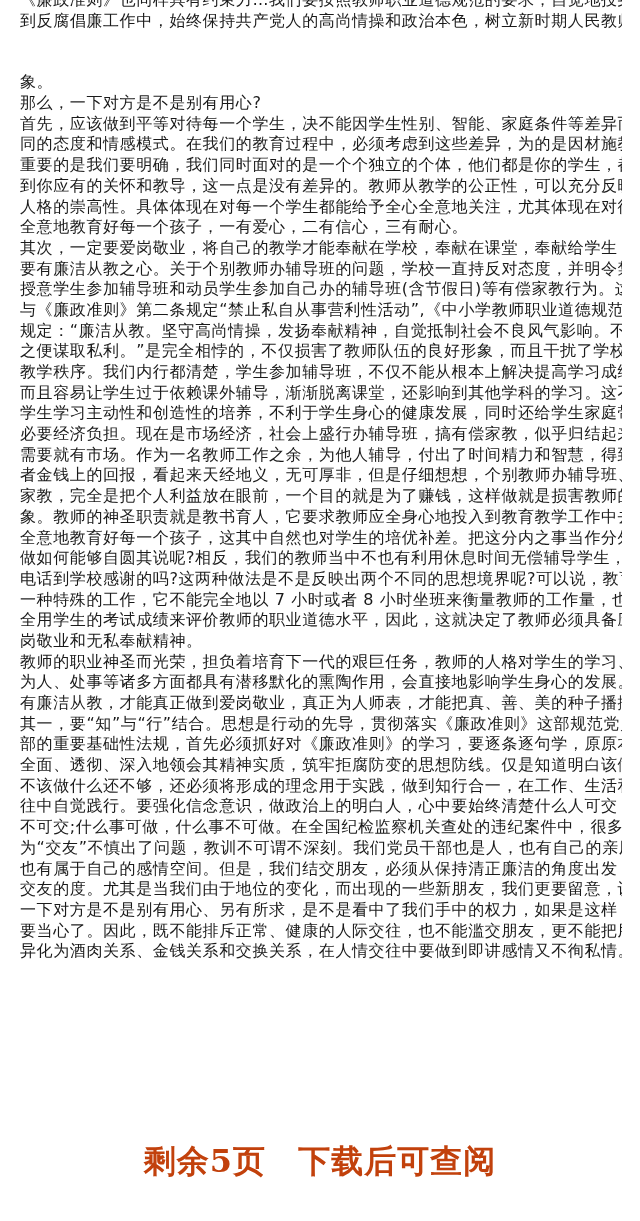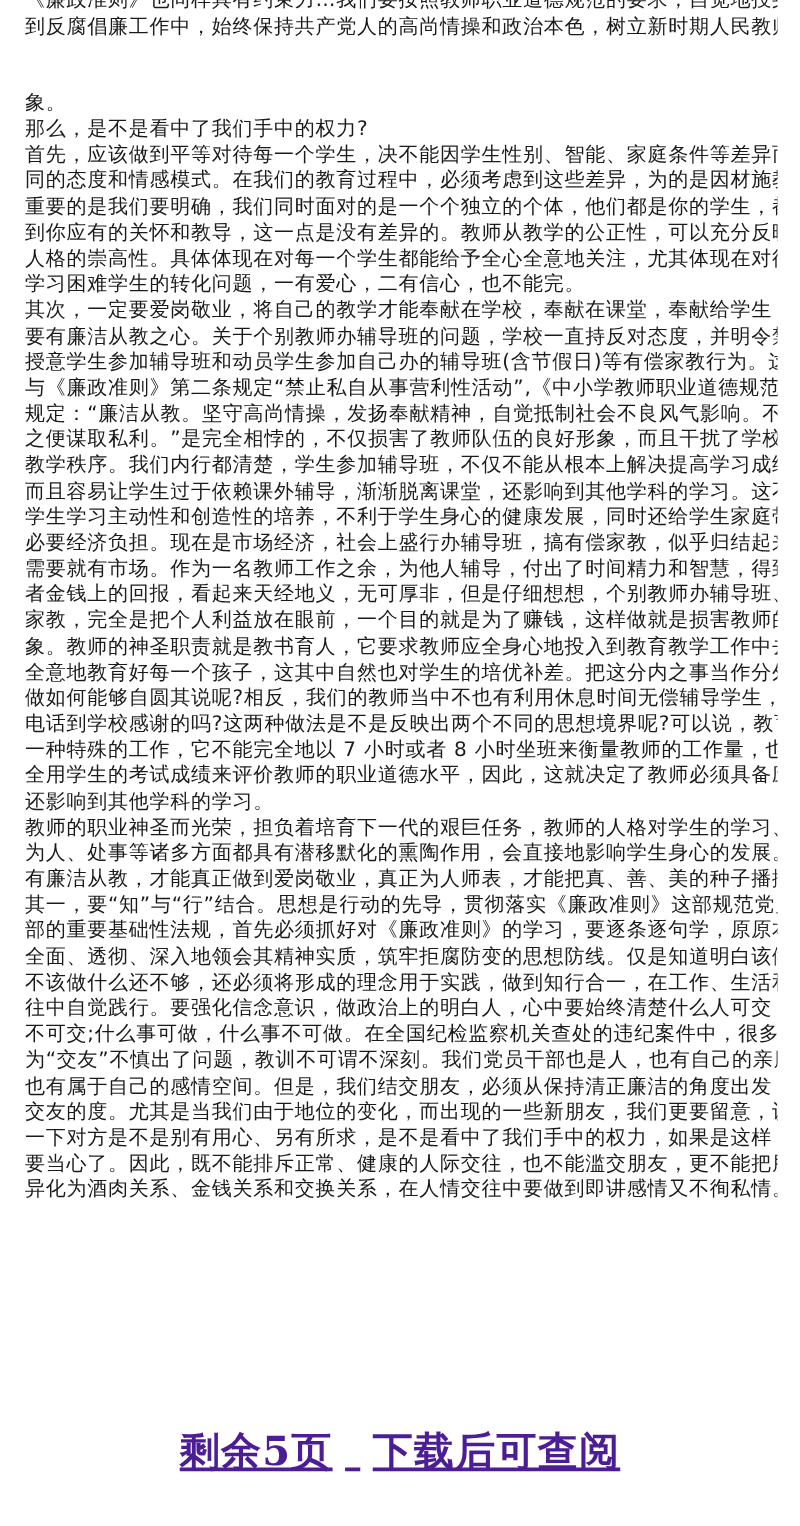--- a/index.html
+++ b/index.html
@@ -4,60 +4,60 @@
 <style>
   html, body { margin: 0; padding: 0; background: #ffffff; }
   body { width: 640px; height: 1221px; overflow: hidden; position: relative;
          font-family: "DejaVu Sans", "Liberation Sans", sans-serif; color: #1a1a1a; }
   .page { position: absolute; left: 20px; top: -10px; width: 602px; }
   .line { height: 20.7px; line-height: 20.7px; font-size: 16px; white-space: nowrap;
           overflow: hidden; letter-spacing: 0.6px; text-align: justify; text-align-last: justify; }
   .line.short { text-align-last: left; }
   .gap { height: 41px; }
   .footer { position: absolute; left: 0; width: 640px; top: 1140px; text-align: center;
-            font-size: 32px; font-weight: bold; color: #4c1d95; letter-spacing: 1px;
-            font-family: "DejaVu Serif", "Liberation Serif", serif; text-decoration: underline; }
+            font-size: 32px; font-weight: bold; color: #c2410c; letter-spacing: 1px;
+            font-family: "DejaVu Serif", "Liberation Serif", serif; }
   .footer span { margin: 0 10px; }
 </style>
 </head>
 <body>
 
 <div class="page">
   <div class="line">《廉政准则》也同样具有约束力…我们要按照教师职业道德规范的要求，自觉地投身</div>
   <div class="line">到反腐倡廉工作中，始终保持共产党人的高尚情操和政治本色，树立新时期人民教师良好形</div>
   <div class="gap"></div>
   <div id="body-lines">
       <div class="line short">象。</div>
-      <div class="line short">那么，是不是看中了我们手中的权力?</div>
+      <div class="line short">那么，一下对方是不是别有用心?</div>
       <div class="line">首先，应该做到平等对待每一个学生，决不能因学生性别、智能、家庭条件等差异而采取不</div>
       <div class="line">同的态度和情感模式。在我们的教育过程中，必须考虑到这些差异，为的是因材施教，但更</div>
       <div class="line">重要的是我们要明确，我们同时面对的是一个个独立的个体，他们都是你的学生，都应该得</div>
       <div class="line">到你应有的关怀和教导，这一点是没有差异的。教师从教学的公正性，可以充分反映出教师</div>
       <div class="line">人格的崇高性。具体体现在对每一个学生都能给予全心全意地关注，尤其体现在对待后进生、</div>
-      <div class="line short">学习困难学生的转化问题，一有爱心，二有信心，也不能完。</div>
+      <div class="line short">全意地教育好每一个孩子，一有爱心，二有信心，三有耐心。</div>
       <div class="line">其次，一定要爱岗敬业，将自己的教学才能奉献在学校，奉献在课堂，奉献给学生，这也需</div>
       <div class="line">要有廉洁从教之心。关于个别教师办辅导班的问题，学校一直持反对态度，并明令禁止教师</div>
       <div class="line">授意学生参加辅导班和动员学生参加自己办的辅导班(含节假日)等有偿家教行为。这种行为</div>
       <div class="line">与《廉政准则》第二条规定“禁止私自从事营利性活动”,《中小学教师职业道德规范》第七条</div>
       <div class="line">规定：“廉洁从教。坚守高尚情操，发扬奉献精神，自觉抵制社会不良风气影响。不利用职责</div>
       <div class="line">之便谋取私利。”是完全相悖的，不仅损害了教师队伍的良好形象，而且干扰了学校正常的</div>
       <div class="line">教学秩序。我们内行都清楚，学生参加辅导班，不仅不能从根本上解决提高学习成绩的问题，</div>
       <div class="line">而且容易让学生过于依赖课外辅导，渐渐脱离课堂，还影响到其他学科的学习。这不利于对</div>
       <div class="line">学生学习主动性和创造性的培养，不利于学生身心的健康发展，同时还给学生家庭带来了不</div>
       <div class="line">必要经济负担。现在是市场经济，社会上盛行办辅导班，搞有偿家教，似乎归结起来就是有</div>
       <div class="line">需要就有市场。作为一名教师工作之余，为他人辅导，付出了时间精力和智慧，得到物质或</div>
       <div class="line">者金钱上的回报，看起来天经地义，无可厚非，但是仔细想想，个别教师办辅导班、搞有偿</div>
       <div class="line">家教，完全是把个人利益放在眼前，一个目的就是为了赚钱，这样做就是损害教师的职业形</div>
       <div class="line">象。教师的神圣职责就是教书育人，它要求教师应全身心地投入到教育教学工作中去，全心</div>
       <div class="line">全意地教育好每一个孩子，这其中自然也对学生的培优补差。把这分内之事当作分外之事来</div>
       <div class="line">做如何能够自圆其说呢?相反，我们的教师当中不也有利用休息时间无偿辅导学生，家长打</div>
       <div class="line">电话到学校感谢的吗?这两种做法是不是反映出两个不同的思想境界呢?可以说，教育工作是</div>
       <div class="line">一种特殊的工作，它不能完全地以 7 小时或者 8 小时坐班来衡量教师的工作量，也不能完</div>
       <div class="line">全用学生的考试成绩来评价教师的职业道德水平，因此，这就决定了教师必须具备应有的爱</div>
-      <div class="line short">还影响到其他学科的学习。</div>
+      <div class="line short">岗敬业和无私奉献精神。</div>
       <div class="line">教师的职业神圣而光荣，担负着培育下一代的艰巨任务，教师的人格对学生的学习、生活、</div>
       <div class="line">为人、处事等诸多方面都具有潜移默化的熏陶作用，会直接地影响学生身心的发展。教师只</div>
       <div class="line">有廉洁从教，才能真正做到爱岗敬业，真正为人师表，才能把真、善、美的种子播撒在学生</div>
       <div class="line">其一，要“知”与“行”结合。思想是行动的先导，贯彻落实《廉政准则》这部规范党员领导干</div>
       <div class="line">部的重要基础性法规，首先必须抓好对《廉政准则》的学习，要逐条逐句学，原原本本学，</div>
       <div class="line">全面、透彻、深入地领会其精神实质，筑牢拒腐防变的思想防线。仅是知道明白该做什么，</div>
       <div class="line">不该做什么还不够，还必须将形成的理念用于实践，做到知行合一，在工作、生活和社会交</div>
       <div class="line">往中自觉践行。要强化信念意识，做政治上的明白人，心中要始终清楚什么人可交，什么人</div>
       <div class="line">不可交;什么事可做，什么事不可做。在全国纪检监察机关查处的违纪案件中，很多人都是因</div>
       <div class="line">为“交友”不慎出了问题，教训不可谓不深刻。我们党员干部也是人，也有自己的亲朋和同学，</div>

